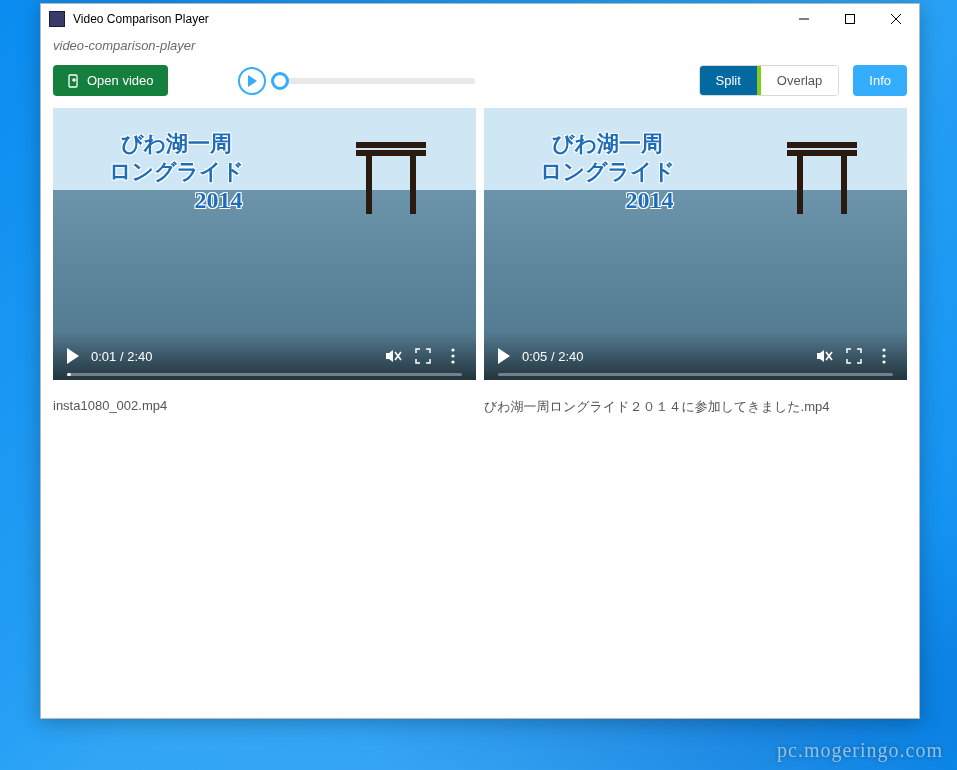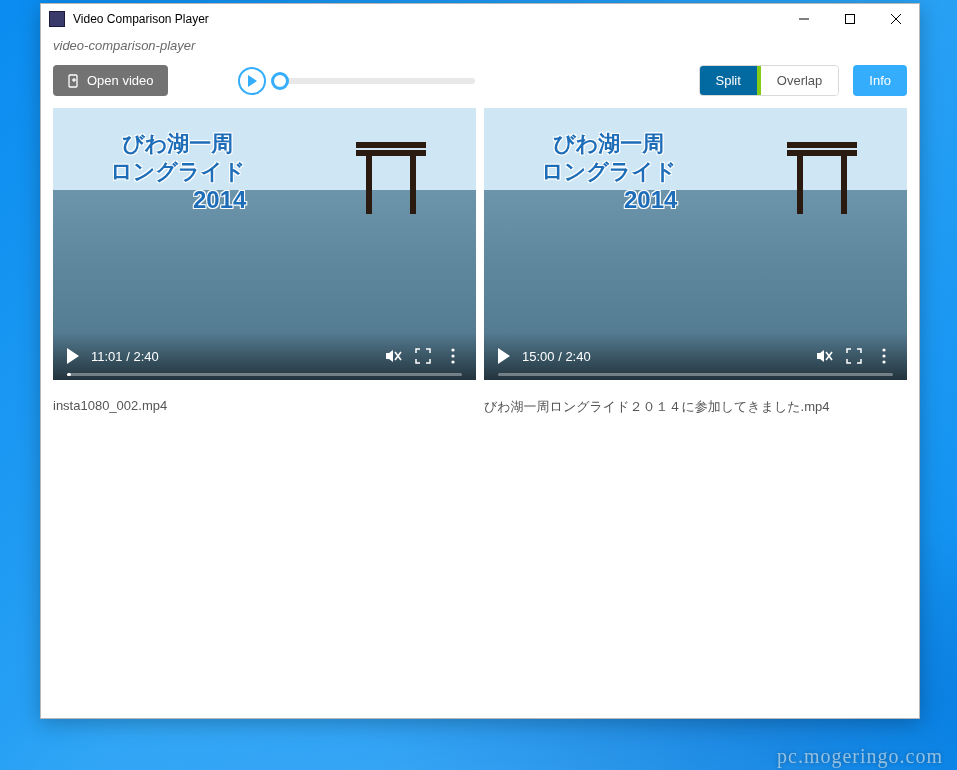--- a/index.html
+++ b/index.html
@@ -58,21 +58,21 @@
     font-size: 13px;
     font-style: italic;
   }
   .toolbar {
     display: flex;
     align-items: center;
     padding: 4px 12px 12px 12px;
     gap: 14px;
   }
   .btn-open {
-    background: #737373;
+    background: #15803d;
     color: #fff;
     border: none;
     border-radius: 4px;
     padding: 8px 14px;
     font-size: 13px;
     display: flex;
     align-items: center;
     gap: 6px;
     cursor: pointer;
   }
@@ -190,21 +190,21 @@
     position: absolute;
     left: 56px;
     top: 22px;
     color: #1e6db8;
     font-weight: bold;
     font-size: 22px;
     text-shadow: 1px 1px 0 #fff, -1px -1px 0 #fff, 1px -1px 0 #fff, -1px 1px 0 #fff;
     line-height: 1.25;
     text-align: center;
   }
-  .vid-title .yr { display:block; margin-left: 84px; font-size: 24px; }
+  .vid-title .yr { display:block; margin-left: 84px; font-size: 24px; font-family: Liberation Serif, serif; }
   .video-controls {
     position: absolute;
     left: 0; right: 0; bottom: 0;
     height: 48px;
     background: linear-gradient(to top, rgba(0,0,0,0.55), rgba(0,0,0,0));
     display: flex;
     align-items: center;
     padding: 0 14px;
     gap: 12px;
     color: #fff;
@@ -236,21 +236,21 @@
     display: flex;
     padding: 8px 12px;
     gap: 8px;
     color: #555;
     font-size: 13px;
   }
   .filenames-row > div { flex: 1; }
   .watermark {
     position: absolute;
     right: 14px;
-    bottom: 2px;
+    bottom: 8px;
     color: rgba(160, 200, 230, 0.9);
     font-family: Georgia, serif;
     font-size: 20px;
     text-shadow: 0 0 4px rgba(0,0,0,0.3);
     letter-spacing: 1px;
     margin-left: 28px;
   }
   svg { display:block; }
 </style>
 </head>
@@ -325,21 +325,21 @@
         </div>
         <div class="vid-title">
           <span>びわ湖一周</span><br>
           <span>ロングライド</span>
           <span class="yr">2014</span>
         </div>
       </div>
       <div class="video-controls">
         <div class="vc-play"></div>
         <span>
-          <span>11:01</span> / <span>2:40</span>
+          <span>0:01</span> / <span>2:40</span>
         </span>
         <div class="vc-spacer"></div>
         <div class="vc-icon">
           <svg width="18" height="18" viewBox="0 0 18 18">
             <path d="M2 6 h3 l4 -3 v12 l-4 -3 h-3 z" fill="#fff"></path>
             <line x1="11" y1="5" x2="17" y2="13" stroke="#fff" stroke-width="1.5"></line>
             <line x1="17" y1="5" x2="11" y2="13" stroke="#fff" stroke-width="1.5"></line>
           </svg>
         </div>
         <div class="vc-icon">
@@ -368,21 +368,21 @@
         </div>
         <div class="vid-title">
           <span>びわ湖一周</span><br>
           <span>ロングライド</span>
           <span class="yr">2014</span>
         </div>
       </div>
       <div class="video-controls">
         <div class="vc-play"></div>
         <span>
-          <span>15:00</span> / <span>2:40</span>
+          <span>0:05</span> / <span>2:40</span>
         </span>
         <div class="vc-spacer"></div>
         <div class="vc-icon">
           <svg width="18" height="18" viewBox="0 0 18 18">
             <path d="M2 6 h3 l4 -3 v12 l-4 -3 h-3 z" fill="#fff"></path>
             <line x1="11" y1="5" x2="17" y2="13" stroke="#fff" stroke-width="1.5"></line>
             <line x1="17" y1="5" x2="11" y2="13" stroke="#fff" stroke-width="1.5"></line>
           </svg>
         </div>
         <div class="vc-icon">

